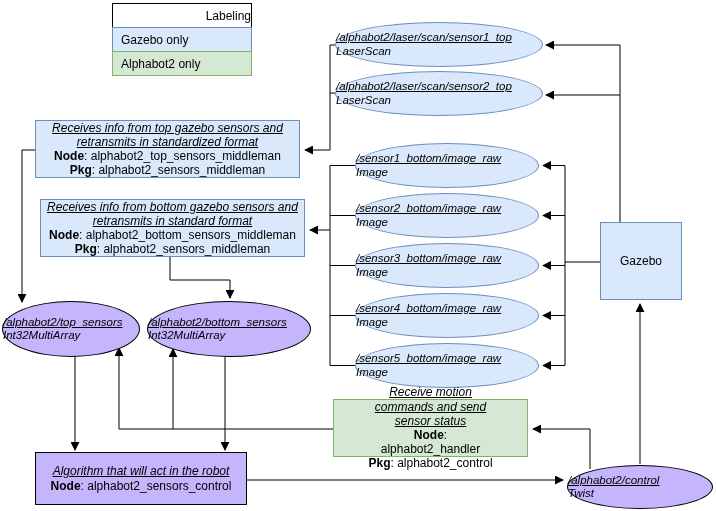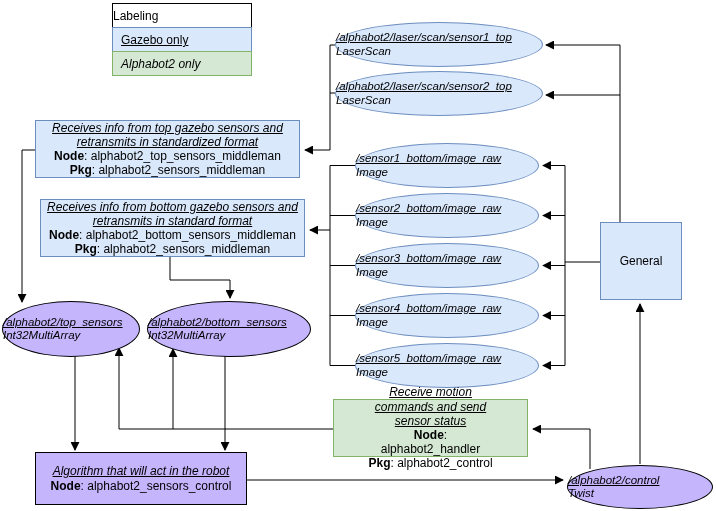--- a/index.html
+++ b/index.html
@@ -27,23 +27,23 @@
   .ttype { font-style:italic; }
   .desc  { font-style:italic; text-decoration:underline; }
   .kv b  { font-weight:bold; }
 
   .legend { position:absolute; left:112px; top:3px; width:140px; font-size:12px; }
   .legend-row {
     height:25px; line-height:24px; box-sizing:border-box;
     border:1px solid #000; background:#fff; padding-left:8px; margin-top:-1px;
     text-align:left;
   }
-  .legend-row.hdr { margin-top:0; text-align:left; padding-left:0; }
-  .legend-row.lg-blue  { background:#dae8fc; border-color:#6c8ebf;text-decoration:underline; }
-  .legend-row.lg-green { background:#d5e8d4; border-color:#82b366;font-style:italic; }
+  .legend-row.hdr { margin-top:0; text-align:right; padding-left:0; }
+  .legend-row.lg-blue  { background:#dae8fc; border-color:#6c8ebf; }
+  .legend-row.lg-green { background:#d5e8d4; border-color:#82b366; }
 
   .gz { font-size:12px; }
   .handler-pad { padding:0 29px; }
 </style>
 </head>
 <body>
 
 <div class="canvas">
 
   <svg class="wires" width="716" height="511" viewBox="0 0 716 511">
@@ -124,21 +124,21 @@
   <div class="node ellipse blue" style="left:355px;top:293px;width:184px;height:45px">
     <div class="tname">/sensor4_bottom/image_raw</div>
     <div class="ttype">Image</div>
   </div>
   <div class="node ellipse blue" style="left:355px;top:343px;width:184px;height:45px">
     <div class="tname">/sensor5_bottom/image_raw</div>
     <div class="ttype">Image</div>
   </div>
 
   <div class="node rbox blue gz" style="left:600px;top:222px;width:82px;height:78px">
-    <div>General</div>
+    <div>Gazebo</div>
   </div>
 
   <div class="node rbox blue" style="left:35px;top:120px;width:265px;height:58px">
     <div class="desc">Receives info from top gazebo sensors and retransmits in standardized format</div>
     <div class="kv"><b>Node</b><span>: alphabot2_top_sensors_middleman</span></div>
     <div class="kv"><b>Pkg</b><span>: alphabot2_sensors_middleman</span></div>
   </div>
 
   <div class="node rbox blue" style="left:40px;top:199px;width:265px;height:58px">
     <div class="desc">Receives info from bottom gazebo sensors and retransmits in standard format</div>

